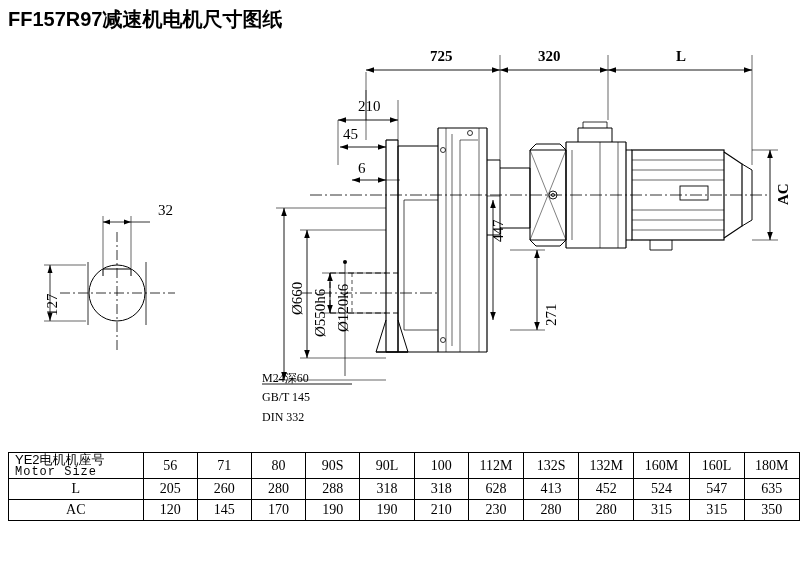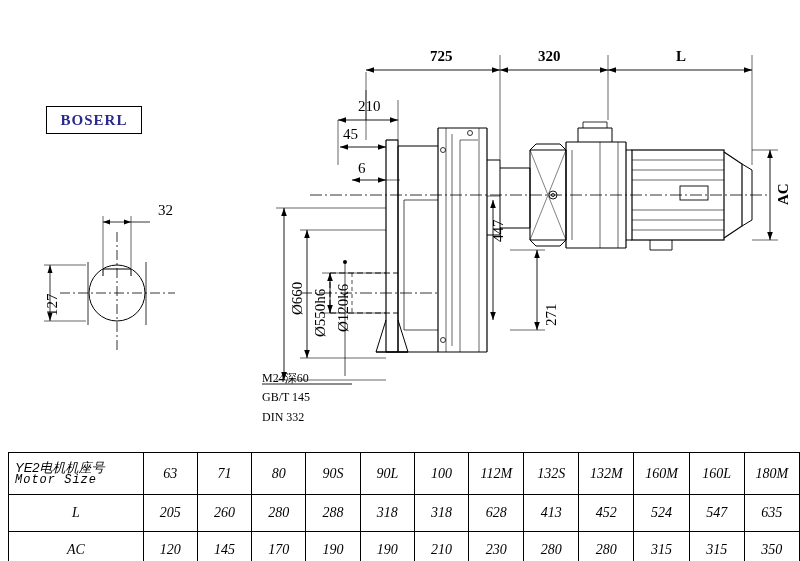--- a/index.html
+++ b/index.html
@@ -43,40 +43,37 @@
   table.spec{
     position:absolute;left:8px;top:452px;
     border-collapse:collapse;
     font-family:"Liberation Serif", serif;
     font-size:14px;
   }
   table.spec td{
     border:1px solid #000;
     text-align:center;
     height:20px;
-    padding:8px 2px;
-    font-style:italic;
+    padding:0 2px;
   }
   table.spec td.hdr-label{
     width:134px;text-align:left;padding-left:6px;line-height:1.0;
   }
   table.spec td.rowlabel{width:134px;text-align:center;}
   table.spec td.val{width:52px;}
   .hdr-cn{font-family:"Liberation Sans",sans-serif;font-size:13px;display:block;}
   .hdr-en{font-family:"Liberation Mono",monospace;font-size:12px;display:block;letter-spacing:1px;}
 </style>
 </head>
 <body>
 
 <div class="root">
 
-
-  <div class="logo-box">
-    <span class="logo-text">BOSERL</span>
-  </div>
+  <div class="title">FF157R97减速机电机尺寸图纸</div>
+
 
   <svg class="draw" viewBox="0 0 800 561">
     <g stroke="#000" fill="none" stroke-width="1">
 
       <line x1="60" y1="293" x2="175" y2="293" stroke-dasharray="10,3,2,3" stroke-width="0.8"></line>
       <line x1="117" y1="232" x2="117" y2="352" stroke-dasharray="10,3,2,3" stroke-width="0.8"></line>
 
       <circle cx="117" cy="293" r="28"></circle>
 
       <line x1="103" y1="269" x2="131" y2="269"></line>
@@ -297,21 +294,21 @@
   <div class="dim-text" style="left:262px;top:390px;font-size:12px;">GB/T 145</div>
   <div class="dim-text" style="left:262px;top:410px;font-size:12px;">DIN 332</div>
 
   <table class="spec">
     <tbody>
       <tr>
         <td class="hdr-label">
           <span class="hdr-cn">YE2电机机座号</span>
           <span class="hdr-en">Motor Size</span>
         </td>
-        <td class="val">63</td>
+        <td class="val">56</td>
         <td class="val">71</td>
         <td class="val">80</td>
         <td class="val">90S</td>
         <td class="val">90L</td>
         <td class="val">100</td>
         <td class="val">112M</td>
         <td class="val">132S</td>
         <td class="val">132M</td>
         <td class="val">160M</td>
         <td class="val">160L</td>

